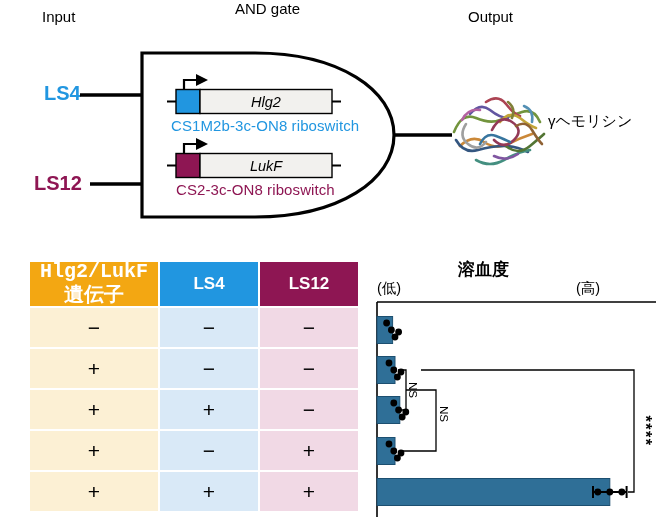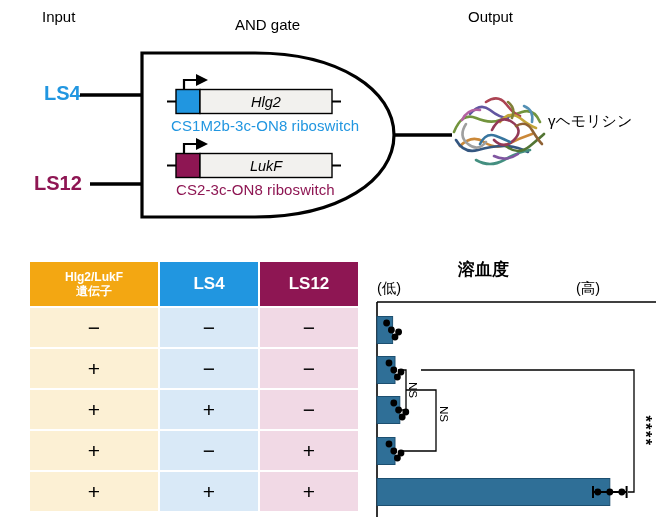--- a/index.html
+++ b/index.html
@@ -11,40 +11,40 @@
   .ls4-color{color:var(--ls4-blue);}
   .ls12-color{color:var(--ls12-maroon);}
   .ribo{font-size:15px;letter-spacing:.1px;}
   .protein-label{font-size:15px;}
 
   
   .cond-table{display:grid;grid-template-columns:128px 98px 98px;
               grid-template-rows:44px repeat(5,39px);gap:2px;background:#fff;}
   .cell{display:flex;align-items:center;justify-content:center;text-align:center;}
   .th{color:#fff;font-weight:bold;font-size:16px;line-height:1.2;white-space:pre-line;}
-  .th0{background:var(--header-yellow);font-size:12px;}
+  .th0{background:var(--header-yellow);font-size:20px;font-family:Liberation Mono, monospace;}
   .th1{background:var(--ls4-blue);font-size:17px;}
   .th2{background:var(--ls12-maroon);font-size:17px;}
   .d{font-size:21px;}
   .c0{background:var(--row-yellow);}
   .c1{background:var(--row-blue);}
   .c2{background:var(--row-pink);}
 
   
   .chart-title{font-size:17px;font-weight:bold;}
   .axis-end{font-size:14.5px;}
   svg text{font-family:"Liberation Sans","DejaVu Sans",sans-serif;}
 </style>
 </head>
 <body>
 
 <div class="page">
 
   <div class="abs lbl" style="left:42px;top:8px">Input</div>
-  <div class="abs lbl" style="left:235px;top:16px">AND gate</div>
+  <div class="abs lbl" style="left:235px;top:0">AND gate</div>
   <div class="abs lbl" style="left:468px;top:8px">Output</div>
 
   <div class="abs input-name ls4-color" style="left:44px;top:82px">LS4</div>
   <div class="abs input-name ls12-color" style="left:34px;top:172px">LS12</div>
 
   <svg class="abs" style="left:0;top:0" width="664" height="245">
 
     <path d="M142,53 H255 C339,53 394,90 394,135 C394,180 339,217 255,217 H142 Z" fill="#fff" stroke="#000" stroke-width="3.2"></path>
 
     <line x1="80" y1="95" x2="142" y2="95" stroke="#000" stroke-width="3.4"></line>

